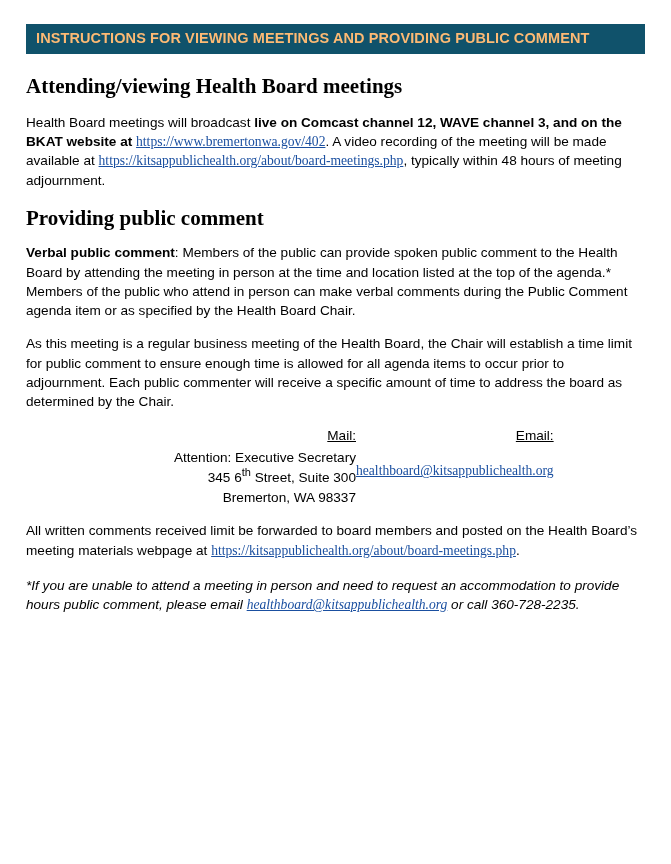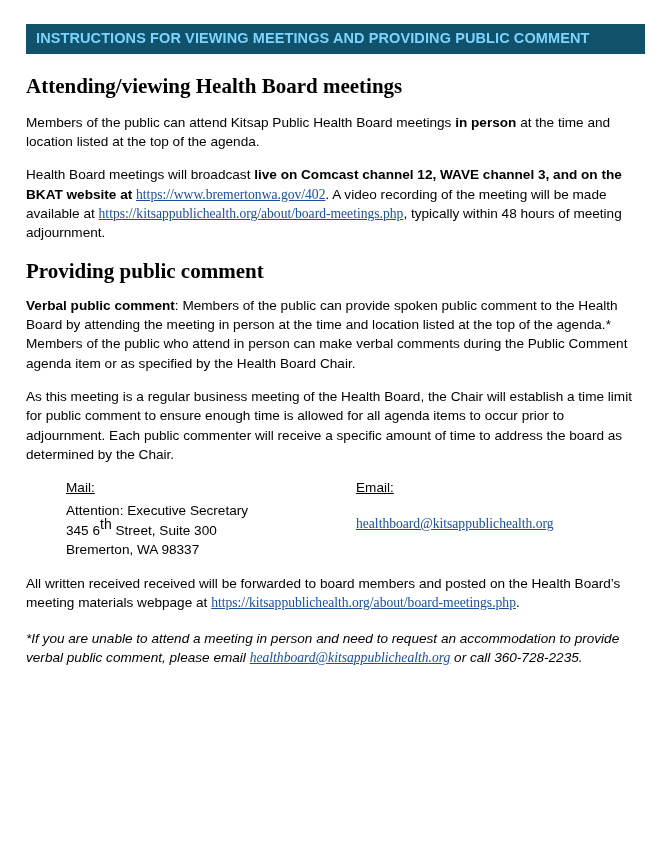--- a/index.html
+++ b/index.html
@@ -17,21 +17,21 @@
   .page {
     position: relative;
     width: 671px;
     height: 864px;
     box-sizing: border-box;
     padding: 0 26px;
   }
   .banner {
     margin-top: 24px;
     background: #10526b;
-    color: #7dd3fc;
+    color: #fdba74;
     font-weight: bold;
     font-size: 14.5px;
     letter-spacing: 0.1px;
     padding: 6px 10px 7px 10px;
     line-height: 1.15;
   }
   h2.section-title {
     font-family: Liberation Serif, serif;
     font-size: 21px;
     font-weight: bold;
@@ -62,33 +62,34 @@
     font-family: Liberation Serif, serif;
   }
   .addr-block {
     display: flex;
     margin: 0 0 14px 0;
     padding-left: 40px;
   }
   .addr-col {
     font-size: 13.6px;
     line-height: 1.45;
+    text-align: right;
   }
   .addr-col.mail {
     width: 290px;
   }
   .addr-head {
     text-decoration: underline;
     margin-bottom: 3px;
   }
   .addr-line {
     white-space: nowrap;
   }
   .addr-line sup {
-    font-size: 14px;
+    font-size: 11px;
     vertical-align: super;
     line-height: 0;
   }
   .email-link {
     display: block;
     margin-top: 16px;
   }
   p.footnote {
     font-size: 13.6px;
     font-style: italic;
@@ -101,21 +102,20 @@
 </style>
 </head>
 <body>
 
 <div class="page">
 
   <div class="banner">INSTRUCTIONS FOR VIEWING MEETINGS AND PROVIDING PUBLIC COMMENT</div>
 
   <h2 class="section-title">Attending/viewing Health Board meetings</h2>
 
-  <p class="body"><span>Members of the public can attend Kitsap Public Health Board meetings </span><b>in person</b><span> at the time and location listed at the top of the agenda.</span></p>
 
   <p class="body"><span>Health Board meetings will broadcast </span><b>live on Comcast channel 12, WAVE channel 3, and on the BKAT website at </b><a class="link" href="#">https://www.bremertonwa.gov/402</a><span>. A video recording of the meeting will be made available at </span><a class="link" href="#">https://kitsappublichealth.org/about/board-meetings.php</a><span>, typically within 48 hours of meeting adjournment.</span></p>
 
   <h2 class="section-title second">Providing public comment</h2>
 
   <p class="body"><b>Verbal public comment</b><span>: Members of the public can provide spoken public comment to the Health Board by attending the meeting in person at the time and location listed at the top of the agenda.* Members of the public who attend in person can make verbal comments during the Public Comment agenda item or as specified by the Health Board Chair.</span></p>
 
   <p class="body">As this meeting is a regular business meeting of the Health Board, the Chair will establish a time limit for public comment to ensure enough time is allowed for all agenda items to occur prior to adjournment. Each public commenter will receive a specific amount of time to address the board as determined by the Chair.</p>
 
 
@@ -125,17 +125,17 @@
       <div class="addr-line">Attention: Executive Secretary</div>
       <div class="addr-line"><span>345 6</span><sup>th</sup><span> Street, Suite 300</span></div>
       <div class="addr-line">Bremerton, WA 98337</div>
     </div>
     <div class="addr-col email">
       <div class="addr-head">Email:</div>
       <a class="link email-link" href="#">healthboard@kitsappublichealth.org</a>
     </div>
   </div>
 
-  <p class="body"><span>All written received received will be forwarded to board members and posted on the Health Board’s meeting materials webpage at </span><a class="link" href="#">https://kitsappublichealth.org/about/board-meetings.php</a><span>.</span></p>
+  <p class="body"><span>All written comments received limit be forwarded to board members and posted on the Health Board’s meeting materials webpage at </span><a class="link" href="#">https://kitsappublichealth.org/about/board-meetings.php</a><span>.</span></p>
 
-  <p class="footnote"><span>*If you are unable to attend a meeting in person and need to request an accommodation to provide verbal public comment, please email </span><a class="link" href="#">healthboard@kitsappublichealth.org</a><span> or call 360-728-2235.</span></p>
+  <p class="footnote"><span>*If you are unable to attend a meeting in person and need to request an accommodation to provide hours public comment, please email </span><a class="link" href="#">healthboard@kitsappublichealth.org</a><span> or call 360-728-2235.</span></p>
 
 </div>
 
 </body></html>

